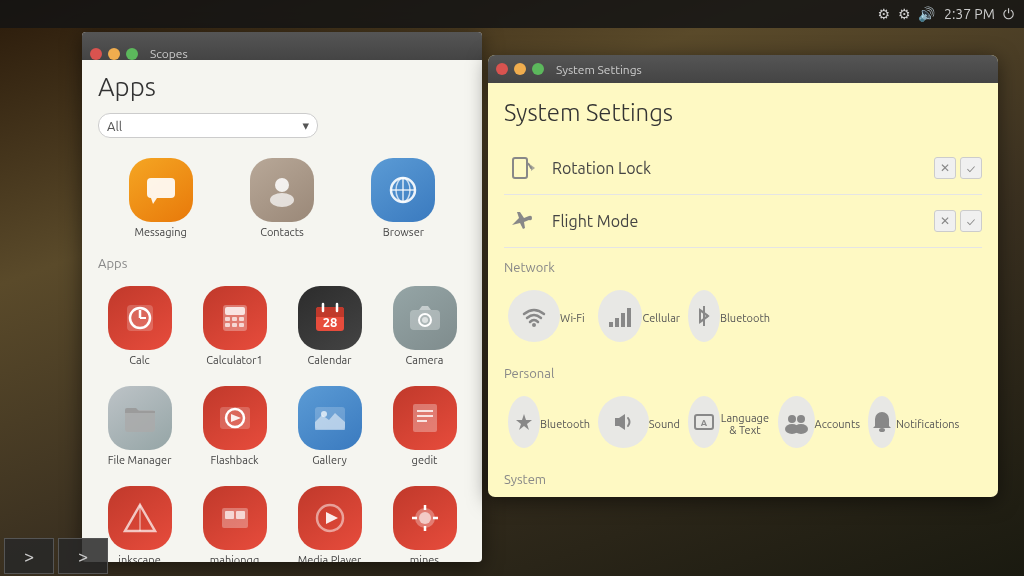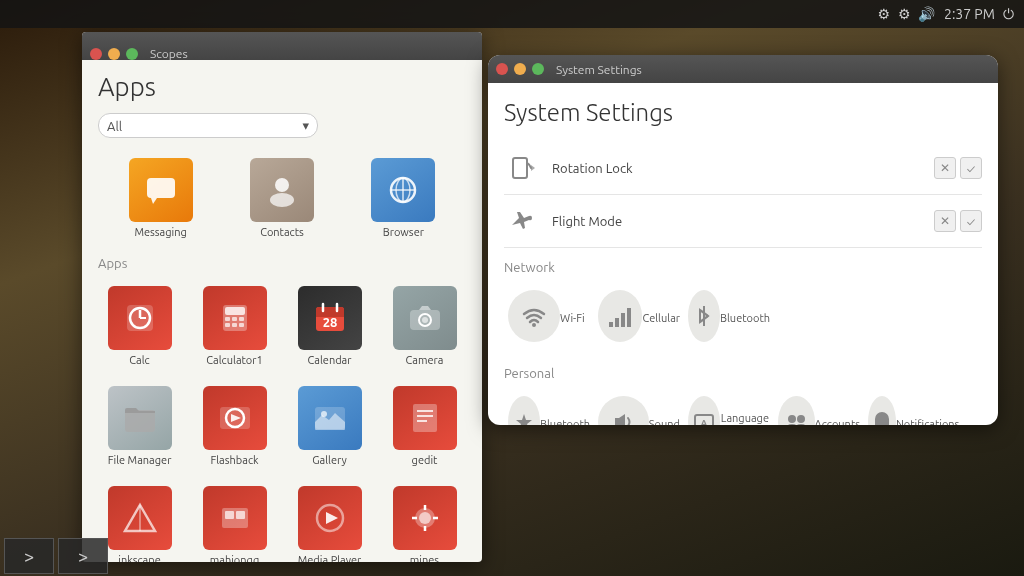--- a/index.html
+++ b/index.html
@@ -117,21 +117,21 @@
     .app-item {
       display: flex;
       flex-direction: column;
       align-items: center;
       padding: 8px 4px;
       cursor: pointer;
     }
     .app-icon {
       width: 64px;
       height: 64px;
-      border-radius: 6px;
+      border-radius: 22px;
       display: flex;
       align-items: center;
       justify-content: center;
       font-size: 28px;
       margin-bottom: 4px;
       position: relative;
       overflow: hidden;
     }
     .app-name {
       font-size: 11px;
@@ -153,23 +153,23 @@
     .icon-inkscape { background: linear-gradient(145deg, #c0392b, #e74c3c); }
     .icon-mahjongg { background: linear-gradient(145deg, #c0392b, #e74c3c); }
     .icon-mediaplayer { background: linear-gradient(145deg, #c0392b, #e74c3c); }
     .icon-mines { background: linear-gradient(145deg, #c0392b, #e74c3c); }
     
     .settings-window {
       position: absolute;
       top: 55px;
       left: 488px;
       width: 510px;
-      height: 370px;
-      background: #ffffff;
-      border-radius: 12px;
+      height: 442px;
+      background: #fef9c3;
+      border-radius: 7px;
       box-shadow: 0 4px 20px rgba(0,0,0,0.5);
       overflow: hidden;
       z-index: 20;
     }
     .settings-titlebar {
       height: 28px;
       background: linear-gradient(to bottom, #555, #444);
       display: flex;
       align-items: center;
       padding: 0 8px;
@@ -197,21 +197,21 @@
       height: 36px;
       display: flex;
       align-items: center;
       justify-content: center;
       font-size: 22px;
       color: #888;
       margin-right: 12px;
     }
     .setting-name {
       flex: 1;
-      font-size: 13px;
+      font-size: 16px;
       color: #444;
     }
     .setting-toggle {
       display: flex;
       gap: 4px;
     }
     .toggle-x {
       width: 22px;
       height: 22px;
       border: 1px solid #ccc;

